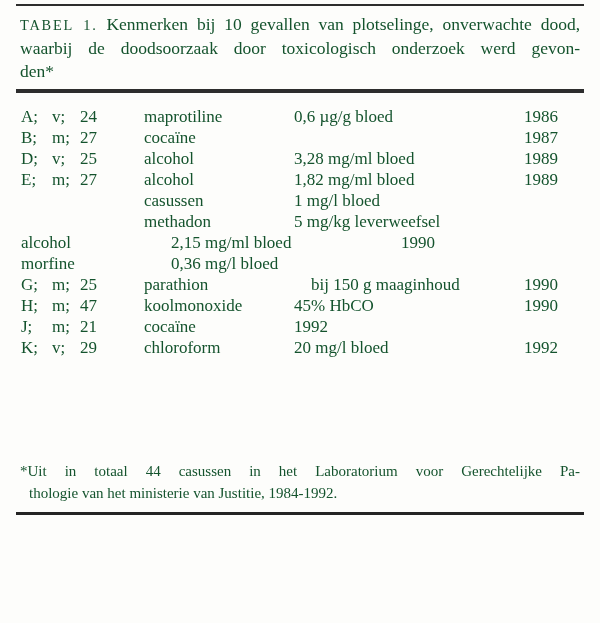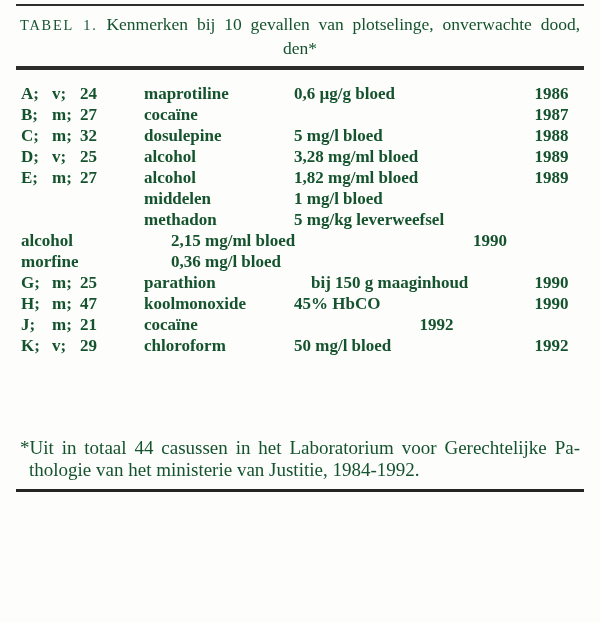--- a/index.html
+++ b/index.html
@@ -20,21 +20,21 @@
   .rule-2 { margin-top: 6px; }
   .rule-3 { }
   .rule-bottom { margin-top: 8px; height: 3px; background: #242424; }
 
   
   .caption {
     margin: 7px 4px 0 4px;
     font-size: 17.5px;
     line-height: 23px;
   }
-  .cap-line { text-align: center; }
+  .cap-line { text-align: left; }
   .cap-line.just { text-align: justify; text-align-last: justify; }
   .sc { font-size: 0.82em; letter-spacing: 1.8px; }
 
   
   .thead {
     display: flex;
     margin: 0 5px;
     padding: 8px 0 7px 0;
     font-style: italic;
     font-size: 17px;
@@ -46,53 +46,53 @@
   .hc4 { flex: 1; text-align: right; }
 
   
   .tbody {
     margin: 0 5px;
     padding-top: 13px;
     padding-bottom: 5px;
     font-size: 17px;
     line-height: 21px;
     min-height: 336px;
-    font-weight: bold;
   }
   .row { display: flex; }
   .cell { }
   .c1 { width: 123px; }
   .c2 { width: 150px; }
   .c3 { width: 230px; }
-  .c4 { flex: 1; text-align: center; }
+  .c4 { flex: 1; text-align: left; }
   .pid  { display: inline-block; width: 31px; }
   .psex { display: inline-block; width: 28px; }
   .line.indent { padding-left: 17px; }
 
   
   .footnote {
     margin: 13px 4px 0 4px;
-    font-size: 19px;
+    font-size: 15px;
     line-height: 22px;
   }
   .fn-line.just { text-align: justify; text-align-last: justify; }
   .fn-line2 { padding-left: 9px; }
 </style>
 </head>
 <body>
 
 <div class="page">
 
   <div class="rule rule-top"></div>
 
   <div class="caption">
     <div class="cap-line just">
       <span class="sc">TABEL 1.</span>
       <span>Kenmerken bij 10 gevallen van plotselinge, onverwachte dood,</span>
     </div>
+    <div class="cap-line just">waarbij de doodsoorzaak door toxicologisch onderzoek werd gevon-</div>
     <div class="cap-line">den*</div>
   </div>
 
   <div class="rule rule-2"></div>
 
 
   <div class="rule rule-3"></div>
 
   <div class="tbody">
       <div class="row">
@@ -111,48 +111,36 @@
         <div class="cell c1"><span class="pid">B;</span><span class="psex">m;</span><span>27</span></div>
         <div class="cell c2">
           <div class="line">cocaïne</div>
         </div>
         <div class="cell c3"></div>
         <div class="cell c4">
           <div class="line">1987</div>
         </div>
       </div>
       <div class="row">
-        <div class="cell c1"><span class="pid">C;</span><span class="psex">m;</span><span>32</span></div>
-        <div class="cell c2">
-          <div class="line">dosulepine</div>
-        </div>
-        <div class="cell c3">
-          <div class="line">5 mg/l bloed</div>
-        </div>
-        <div class="cell c4">
-          <div class="line">1988</div>
-        </div>
-      </div>
-      <div class="row">
         <div class="cell c1"><span class="pid">D;</span><span class="psex">v;</span><span>25</span></div>
         <div class="cell c2">
           <div class="line">alcohol</div>
         </div>
         <div class="cell c3">
           <div class="line">3,28 mg/ml bloed</div>
         </div>
         <div class="cell c4">
           <div class="line">1989</div>
         </div>
       </div>
       <div class="row">
         <div class="cell c1"><span class="pid">E;</span><span class="psex">m;</span><span>27</span></div>
         <div class="cell c2">
           <div class="line">alcohol</div>
-          <div class="line">middelen</div>
+          <div class="line">casussen</div>
           <div class="line">methadon</div>
         </div>
         <div class="cell c3">
           <div class="line">1,82 mg/ml bloed</div>
           <div class="line">1 mg/l bloed</div>
           <div class="line">5 mg/kg leverweefsel</div>
         </div>
         <div class="cell c4">
           <div class="line">1989</div>
         </div>
@@ -202,21 +190,21 @@
         <div class="cell c4">
           <div class="line">1992</div>
         </div>
       </div>
       <div class="row">
         <div class="cell c1"><span class="pid">K;</span><span class="psex">v;</span><span>29</span></div>
         <div class="cell c2">
           <div class="line">chloroform</div>
         </div>
         <div class="cell c3">
-          <div class="line">50 mg/l bloed</div>
+          <div class="line">20 mg/l bloed</div>
         </div>
         <div class="cell c4">
           <div class="line">1992</div>
         </div>
       </div>
     </div>
 
   <div class="footnote">
     <div class="fn-line just">*Uit in totaal 44 casussen in het Laboratorium voor Gerechtelijke Pa-</div>
     <div class="fn-line fn-line2">thologie van het ministerie van Justitie, 1984-1992.</div>

